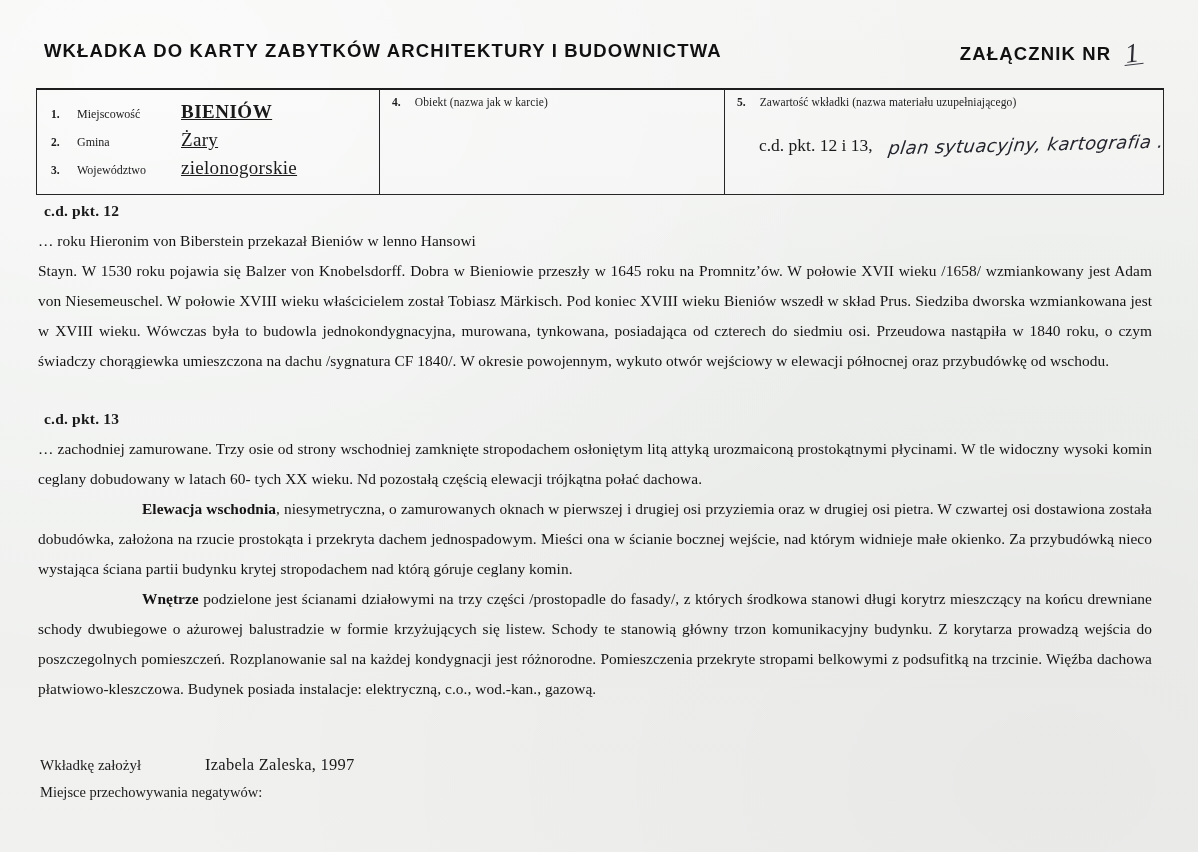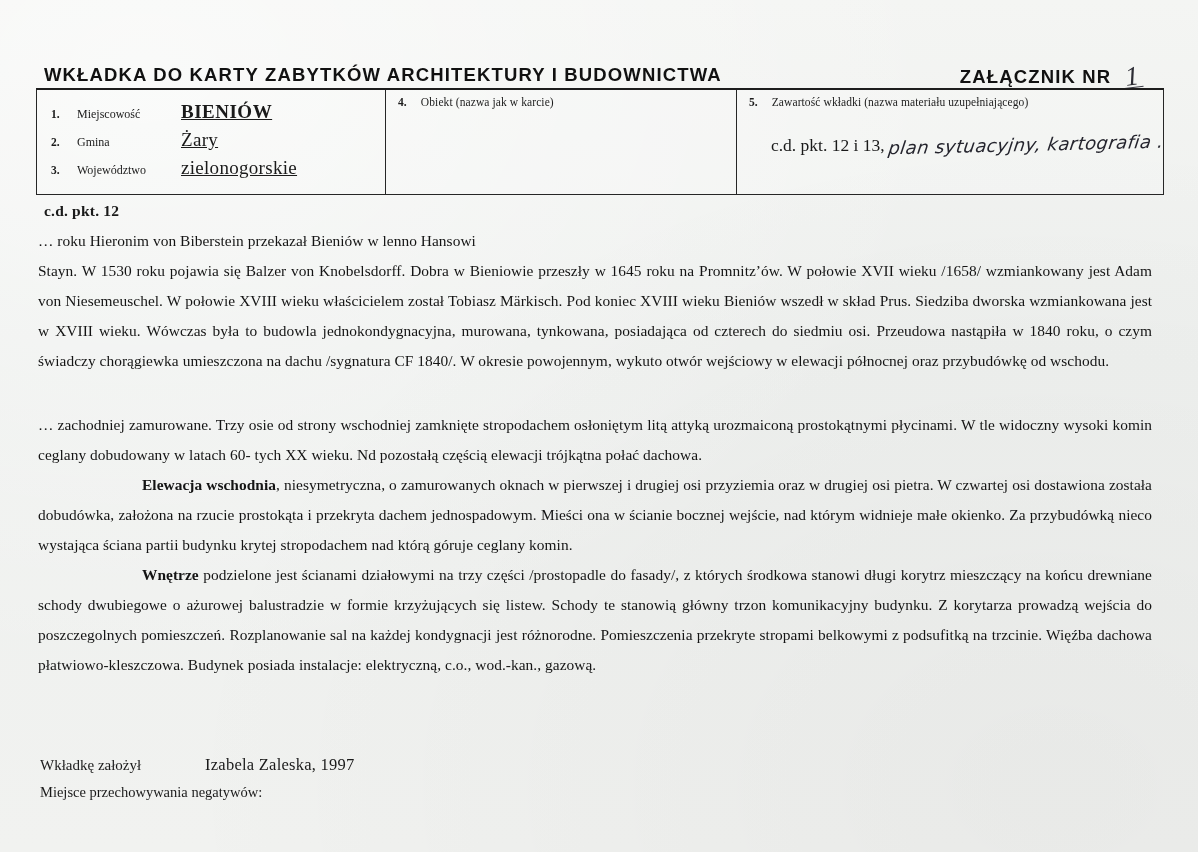--- a/index.html
+++ b/index.html
@@ -34,24 +34,24 @@
     position: absolute;
     inset: 0;
     padding: 0;
   }
 
   
   .doc-header {
     position: absolute;
     left: 44px;
     right: 38px;
-    top: 58px;
+    top: 40px;
     height: 34px;
     display: flex;
-    align-items: center;
+    align-items: flex-start;
     justify-content: space-between;
   }
   .doc-title {
     font-family: "Liberation Sans", sans-serif;
     font-weight: bold;
     font-size: 18.5px;
     letter-spacing: 1.15px;
     color: #111;
     white-space: nowrap;
   }
@@ -139,21 +139,21 @@
     font-size: 20px;
     letter-spacing: 3.5px;
     padding: 22px 0 0 40px;
   }
 
   .content-value {
     padding: 26px 0 0 34px;
     font-size: 17.5px;
     display: flex;
     align-items: baseline;
-    gap: 4px;
+    gap: 16px;
     white-space: nowrap;
   }
   .handwriting {
     font-family: "DejaVu Sans", sans-serif;
     font-style: italic;
     font-size: 18px;
     letter-spacing: .4px;
     color: #25252e;
     transform: skewX(-9deg) rotate(-1.4deg);
     display: inline-block;
@@ -264,20 +264,21 @@
   </div>
 
   <div class="body-area">
 
     <div class="sec-title">c.d. pkt. 12</div>
     <p class="para">… roku Hieronim von Biberstein przekazał Bieniów w lenno Hansowi</p>
     <p class="para">Stayn. W 1530 roku pojawia się Balzer von Knobelsdorff. Dobra w Bieniowie przeszły w 1645 roku na Promnitz’ów. W połowie XVII wieku /1658/ wzmiankowany jest  Adam von Niesemeuschel. W połowie XVIII wieku właścicielem został Tobiasz Märkisch. Pod koniec XVIII wieku Bieniów wszedł w skład Prus. Siedziba dworska wzmiankowana jest w XVIII wieku. Wówczas była to budowla jednokondygnacyjna, murowana, tynkowana, posiadająca od czterech do siedmiu osi. Przeudowa nastąpiła w 1840 roku, o czym świadczy chorągiewka umieszczona na dachu /sygnatura CF 1840/. W okresie powojennym, wykuto otwór wejściowy w elewacji północnej oraz przybudówkę od wschodu.</p>
 
     <div class="gap-md"></div>
 
+    <div class="sec-title">c.d. pkt. 13</div>
     <p class="para">… zachodniej zamurowane.  Trzy osie od strony wschodniej zamknięte stropodachem osłoniętym litą attyką urozmaiconą prostokątnymi płycinami. W tle widoczny wysoki komin ceglany dobudowany w latach 60- tych XX wieku. Nd pozostałą częścią elewacji trójkątna połać dachowa.</p>
 
     <p class="para indent"><span class="b">Elewacja wschodnia</span><span>, niesymetryczna, o zamurowanych oknach w pierwszej i drugiej osi przyziemia oraz w drugiej osi pietra. W czwartej osi dostawiona została dobudówka, założona na rzucie prostokąta i przekryta dachem jednospadowym. Mieści ona w ścianie bocznej wejście, nad którym widnieje małe okienko. Za przybudówką nieco wystająca ściana partii budynku krytej stropodachem nad którą góruje ceglany komin.</span></p>
 
     <p class="para indent"><span class="b">Wnętrze</span><span> podzielone jest ścianami działowymi na trzy części /prostopadle do fasady/, z których środkowa stanowi długi korytrz mieszczący na końcu drewniane schody dwubiegowe o ażurowej balustradzie w formie krzyżujących się listew. Schody te stanowią główny trzon komunikacyjny budynku. Z korytarza prowadzą wejścia do poszczegolnych pomieszczeń. Rozplanowanie sal na każdej kondygnacji jest różnorodne. Pomieszczenia przekryte stropami belkowymi z podsufitką na trzcinie. Więźba dachowa płatwiowo-kleszczowa.  Budynek posiada instalacje: elektryczną, c.o., wod.-kan., gazową.</span></p>
 
   </div>
 
   <div class="footer">
     <div class="foot-row">

